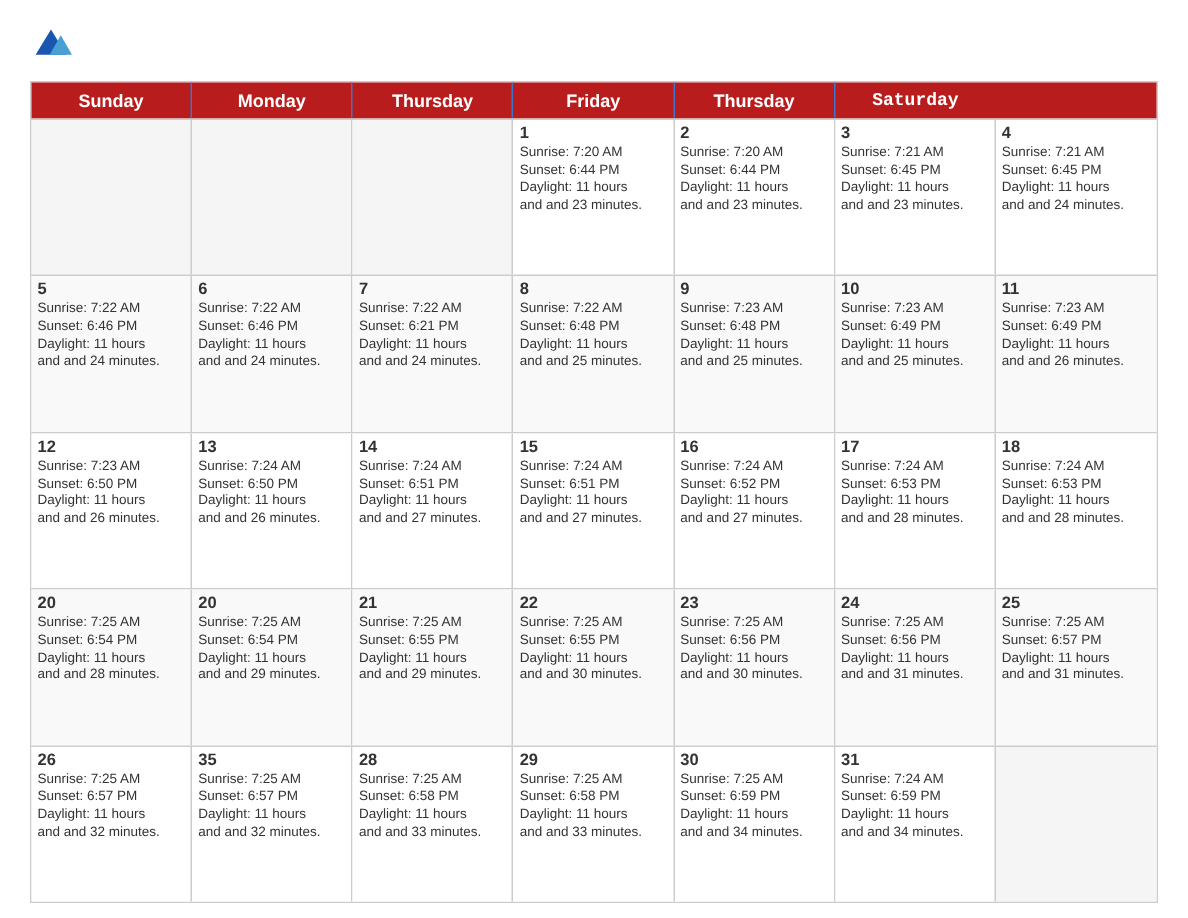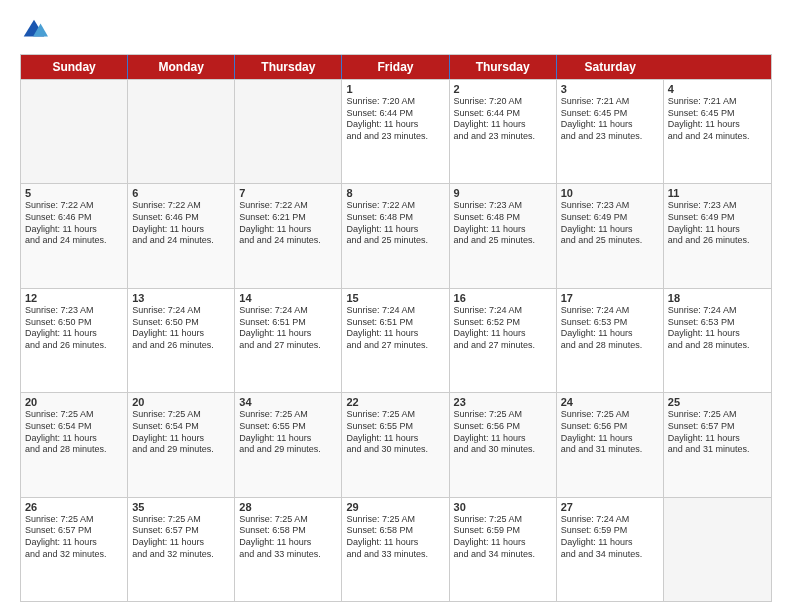--- a/index.html
+++ b/index.html
@@ -62,21 +62,21 @@
       background-color: #b91c1c;
     }
     .cal-header-cell {
       color: #fff;
       font-size: 12px;
       font-weight: bold;
       text-align: center;
       padding: 5px 2px;
       border-right: 1px solid #3a76d0;
     }
-    .cal-header-cell:last-child { border-right: none; }
+    .cal-header-cell:last-child { border-right: none; font-family: Liberation Mono, monospace; }
     .cal-body {
       flex: 1;
       display: flex;
       flex-direction: column;
     }
     .cal-row {
       display: grid;
       grid-template-columns: repeat(7, 1fr);
       flex: 1;
       border-top: 1px solid #ccc;
@@ -281,21 +281,21 @@
             <span class="cell-line">and and 28 minutes.</span>
           </div>
           <div class="cal-cell alt-row">
             <span class="day-num">20</span>
             <span class="cell-line">Sunrise: 7:25 AM</span>
             <span class="cell-line">Sunset: 6:54 PM</span>
             <span class="cell-line">Daylight: 11 hours</span>
             <span class="cell-line">and and 29 minutes.</span>
           </div>
           <div class="cal-cell alt-row">
-            <span class="day-num">34</span>
+            <span class="day-num">21</span>
             <span class="cell-line">Sunrise: 7:25 AM</span>
             <span class="cell-line">Sunset: 6:55 PM</span>
             <span class="cell-line">Daylight: 11 hours</span>
             <span class="cell-line">and and 29 minutes.</span>
           </div>
           <div class="cal-cell alt-row">
             <span class="day-num">22</span>
             <span class="cell-line">Sunrise: 7:25 AM</span>
             <span class="cell-line">Sunset: 6:55 PM</span>
             <span class="cell-line">Daylight: 11 hours</span>
@@ -353,21 +353,21 @@
             <span class="cell-line">and and 33 minutes.</span>
           </div>
           <div class="cal-cell">
             <span class="day-num">30</span>
             <span class="cell-line">Sunrise: 7:25 AM</span>
             <span class="cell-line">Sunset: 6:59 PM</span>
             <span class="cell-line">Daylight: 11 hours</span>
             <span class="cell-line">and and 34 minutes.</span>
           </div>
           <div class="cal-cell">
-            <span class="day-num">27</span>
+            <span class="day-num">31</span>
             <span class="cell-line">Sunrise: 7:24 AM</span>
             <span class="cell-line">Sunset: 6:59 PM</span>
             <span class="cell-line">Daylight: 11 hours</span>
             <span class="cell-line">and and 34 minutes.</span>
           </div>
           <div class="cal-cell empty"></div>
         </div>
       </div>
   </div>
 </div>

